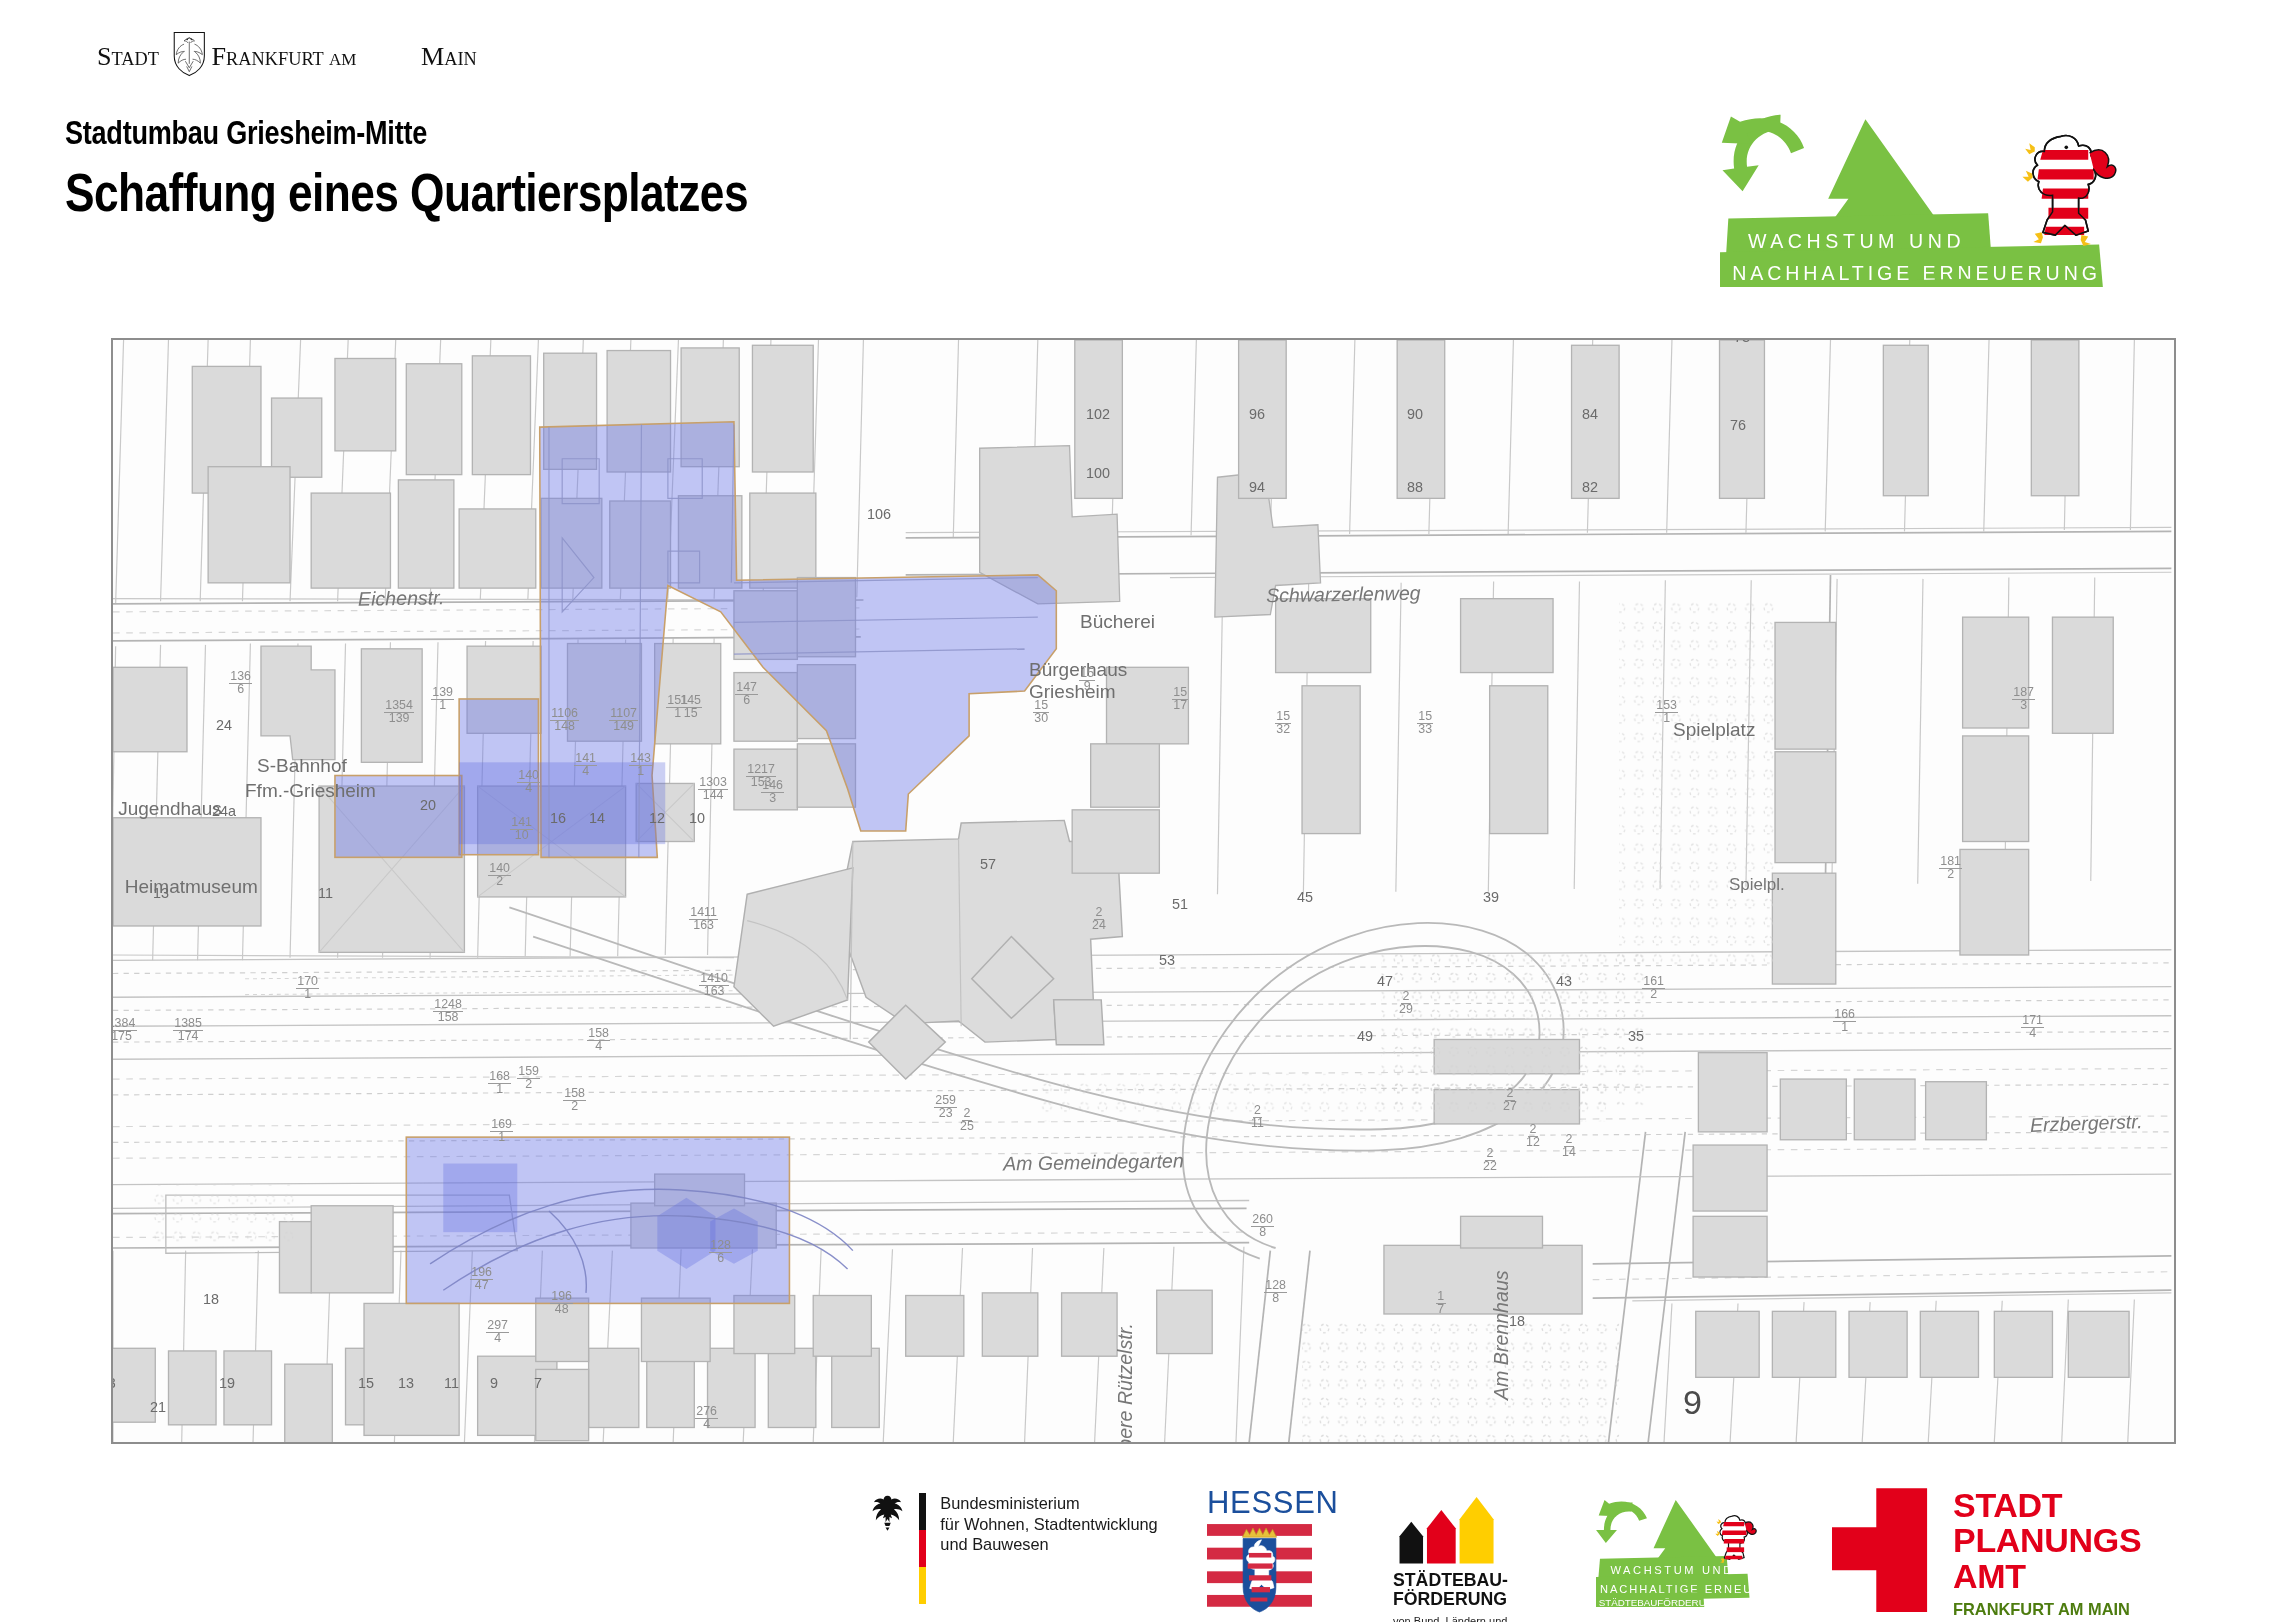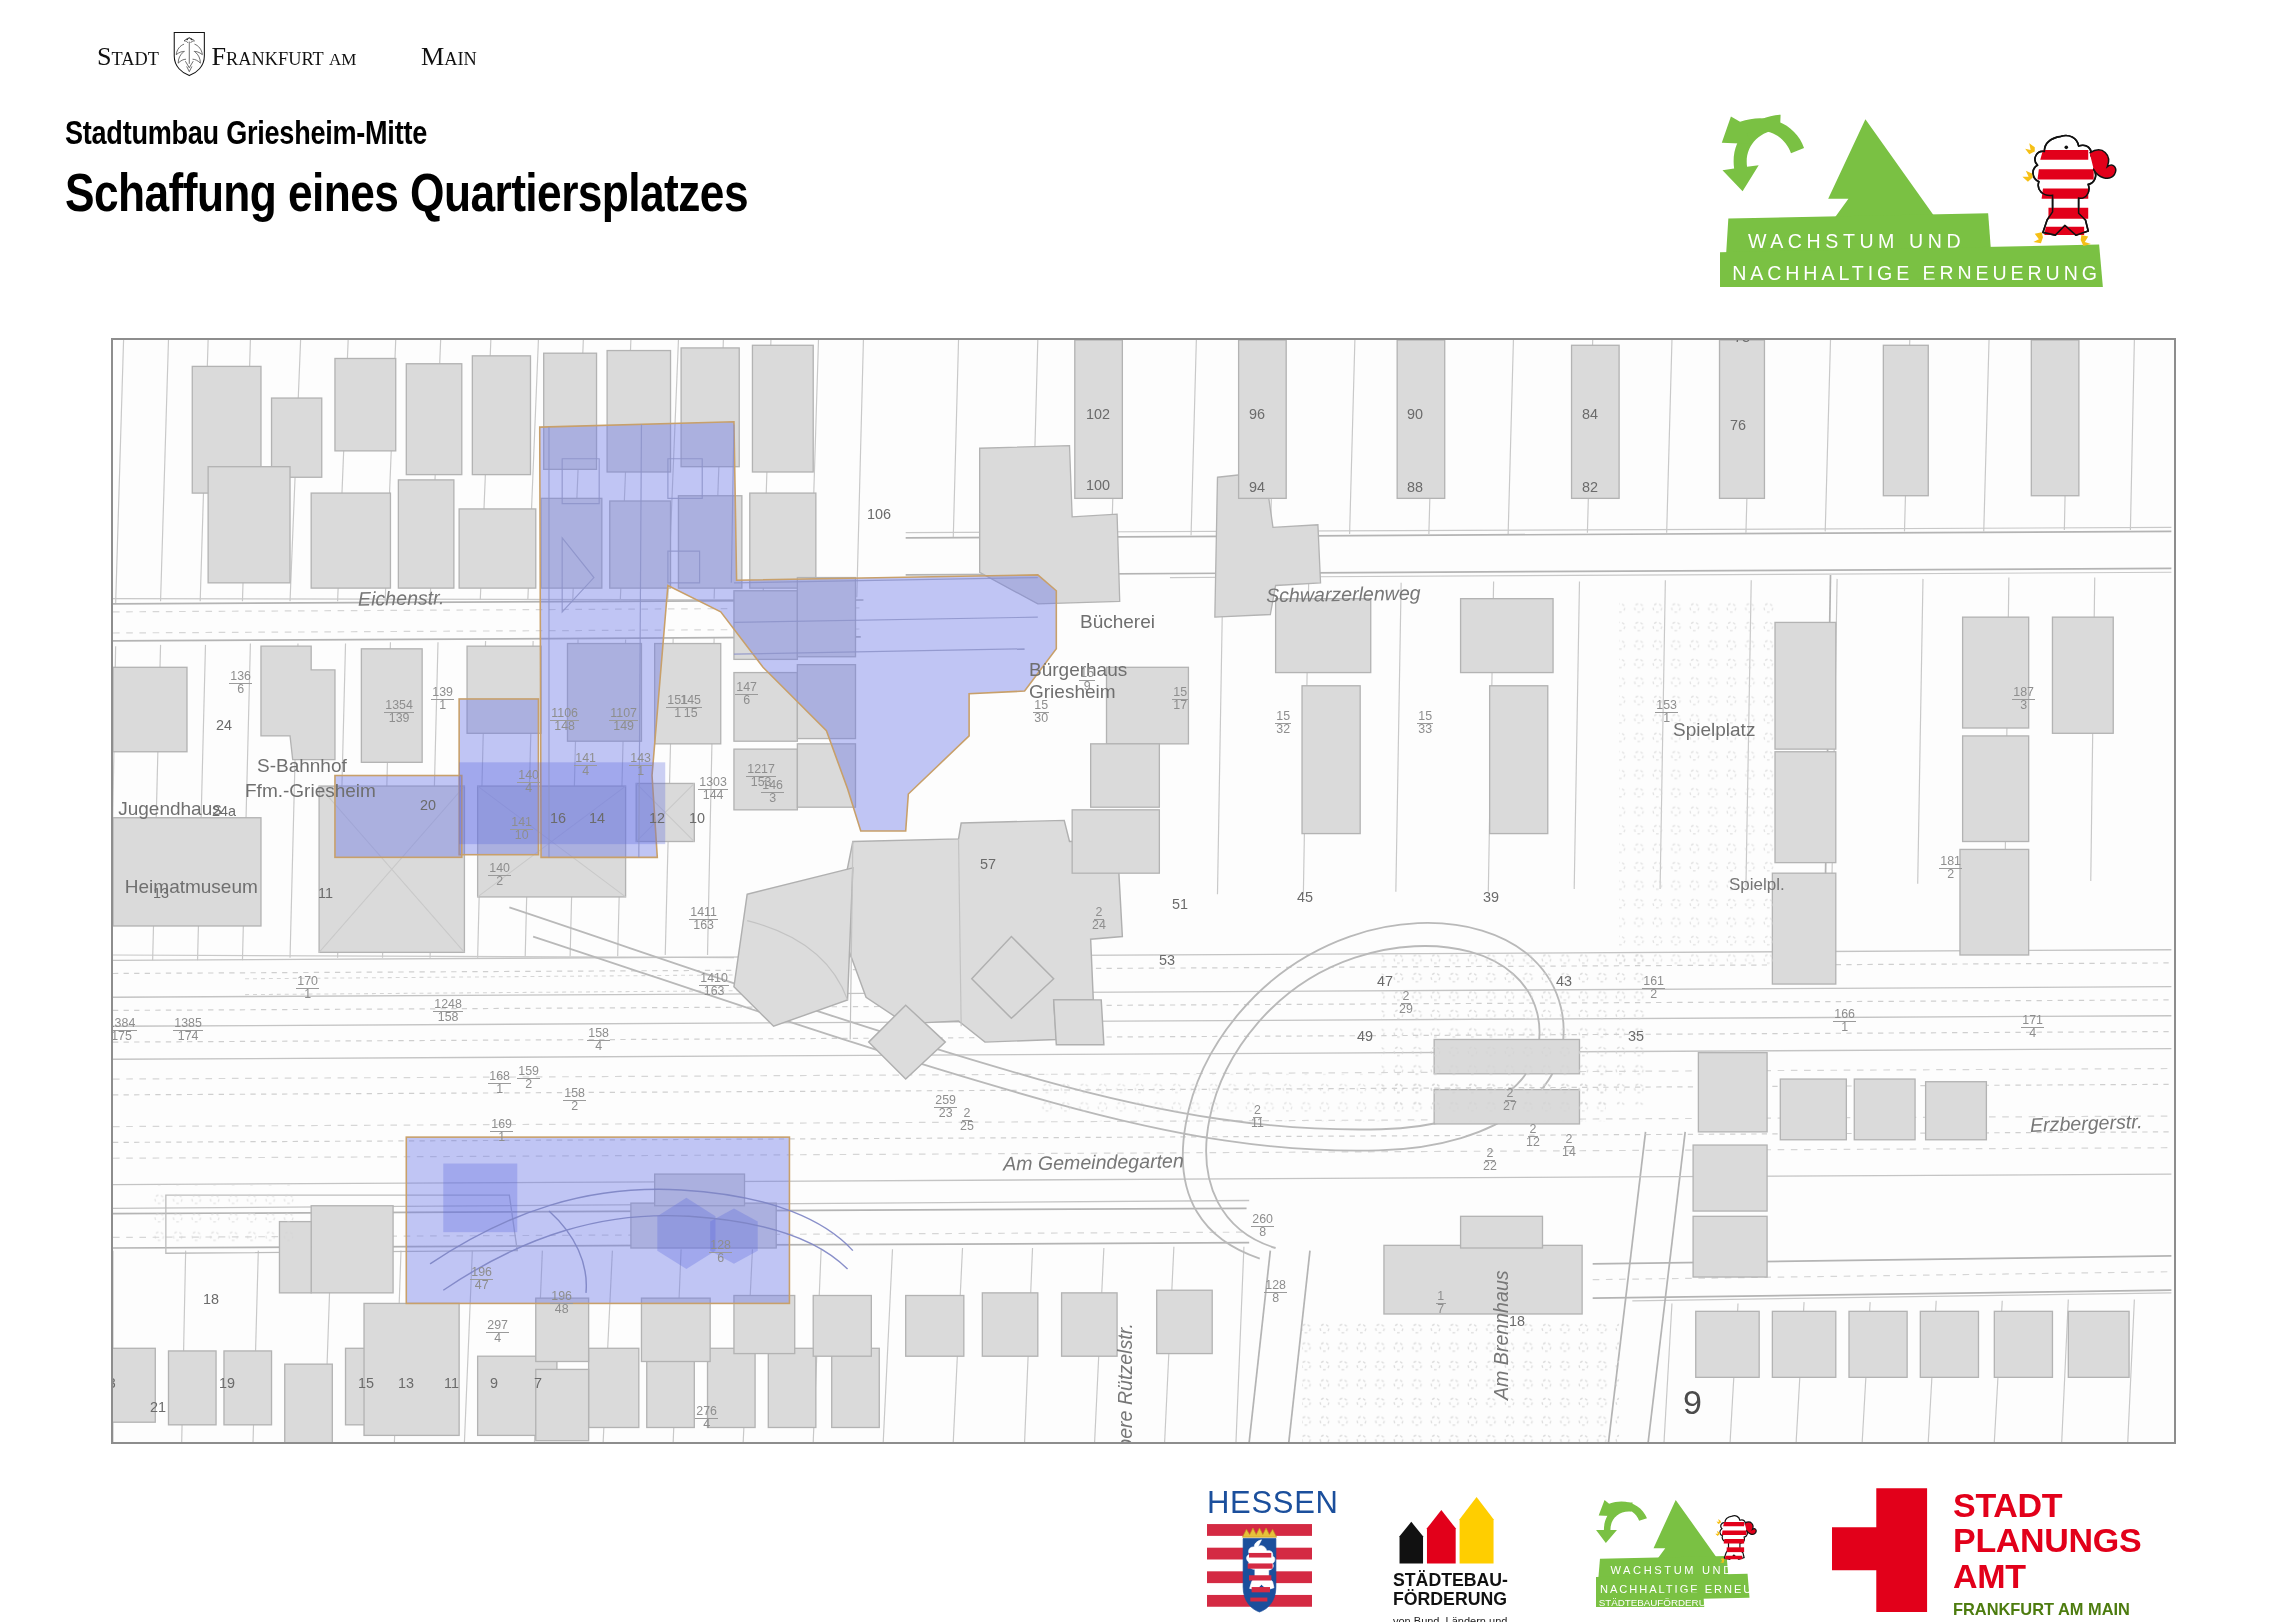--- a/index.html
+++ b/index.html
@@ -543,21 +543,21 @@
   <div id="hnum-layer">
       <div class="mlabel hnum" style="left: 966px; top: -13.2px;">104</div>
       <div class="mlabel hnum" style="left: 1132px; top: -13.2px;">98</div>
       <div class="mlabel hnum" style="left: 1290px; top: -13.2px;">92</div>
       <div class="mlabel hnum" style="left: 1621px; top: -10.6px;">78</div>
       <div class="mlabel hnum" style="left: 973px; top: 66px;">102</div>
       <div class="mlabel hnum" style="left: 1136px; top: 66px;">96</div>
       <div class="mlabel hnum" style="left: 1294px; top: 66px; text-align: center;">90</div>
       <div class="mlabel hnum" style="left: 1469px; top: 66px;">84</div>
       <div class="mlabel hnum" style="left: 1617px; top: 77px;">76</div>
-      <div class="mlabel hnum" style="left: 973px; top: 137px;">100</div>
+      <div class="mlabel hnum" style="left: 973px; top: 125px;">100</div>
       <div class="mlabel hnum" style="left: 1136px; top: 139px;">94</div>
       <div class="mlabel hnum" style="left: 1294px; top: 139px;">88</div>
       <div class="mlabel hnum" style="left: 1469px; top: 139px;">82</div>
       <div class="mlabel hnum" style="left: 754px; top: 166px;">106</div>
       <div class="mlabel hnum" style="left: 867px; top: 516px;">57</div>
       <div class="mlabel hnum" style="left: 1059px; top: 556px;">51</div>
       <div class="mlabel hnum" style="left: 1046px; top: 612px;">53</div>
       <div class="mlabel hnum" style="left: 1184px; top: 549px;">45</div>
       <div class="mlabel hnum" style="left: 1370px; top: 549px;">39</div>
       <div class="mlabel hnum" style="left: 1264px; top: 633px;">47</div>
@@ -640,20 +640,46 @@
       <div class="mlabel parcel" style="left: 1151px; top: 940px;"><span class="num">128</span><div>8</div></div>
       <div class="mlabel parcel" style="left: 582px; top: 1066px;"><span class="num">276</span><div>4</div></div>
       <div class="mlabel parcel" style="left: 1323px; top: 951px;"><span class="num">1</span><div>7</div></div>
     </div>
 
   <div class="mlabel" style="left:1570px;top:1043px;font-size:34px;color:#4b4b4b;">9</div>
 </div>
 
 <div id="footer">
 
+  <div class="flogo" id="bmwsb">
+    <div style="display:flex;align-items:flex-start;gap:14.4px;">
+      <svg width="35" height="39" viewBox="0 0 54 60" aria-hidden="true">
+        <g fill="#111">
+          <path d="M27,4 c-4,0 -6,3 -6,6 c-5,-3 -12,-1 -15,4 c4,-1 8,0 10,2
+                   c-6,1 -11,6 -12,12 c4,-3 9,-4 13,-3 c-5,4 -8,10 -8,17
+                   c3,-5 8,-8 13,-9 l-2,6 l4,-2 l0,8 l3,-5 l3,5 l0,-8 l4,2 l-2,-6
+                   c5,1 10,4 13,9 c0,-7 -3,-13 -8,-17 c4,-1 9,0 13,3
+                   c-1,-6 -6,-11 -12,-12 c2,-2 6,-3 10,-2 c-3,-5 -10,-7 -15,-4
+                   c0,-3 -2,-6 -6,-6 z"></path>
+          <path d="M22,46 l10,0 l-2,5 l-6,0 z"></path>
+          <path d="M24,53 l6,0 l-3,5 z"></path>
+        </g>
+      </svg>
+      <div style="width:6.5px;height:111px;display:flex;flex-direction:column;">
+        <div style="flex:1;background:#111;"></div>
+        <div style="flex:1;background:#e2001a;"></div>
+        <div style="flex:1;background:#ffce00;"></div>
+      </div>
+      <div class="bm-text">
+        <div>Bundesministerium</div>
+        <div>für Wohnen, Stadtentwicklung</div>
+        <div>und Bauwesen</div>
+      </div>
+    </div>
+  </div>
 
   <div class="flogo" id="hessen">
     <div class="hessen-word">HESSEN</div>
     <svg width="105" height="92" viewBox="0 0 160 140" style="margin-top:2.6px;" aria-hidden="true">
       <g fill="#d42a43">
         <rect x="0" y="0" width="160" height="18"></rect>
         <rect x="0" y="36" width="160" height="18"></rect>
         <rect x="0" y="72" width="160" height="18"></rect>
         <rect x="0" y="108" width="160" height="18"></rect>
       </g>

